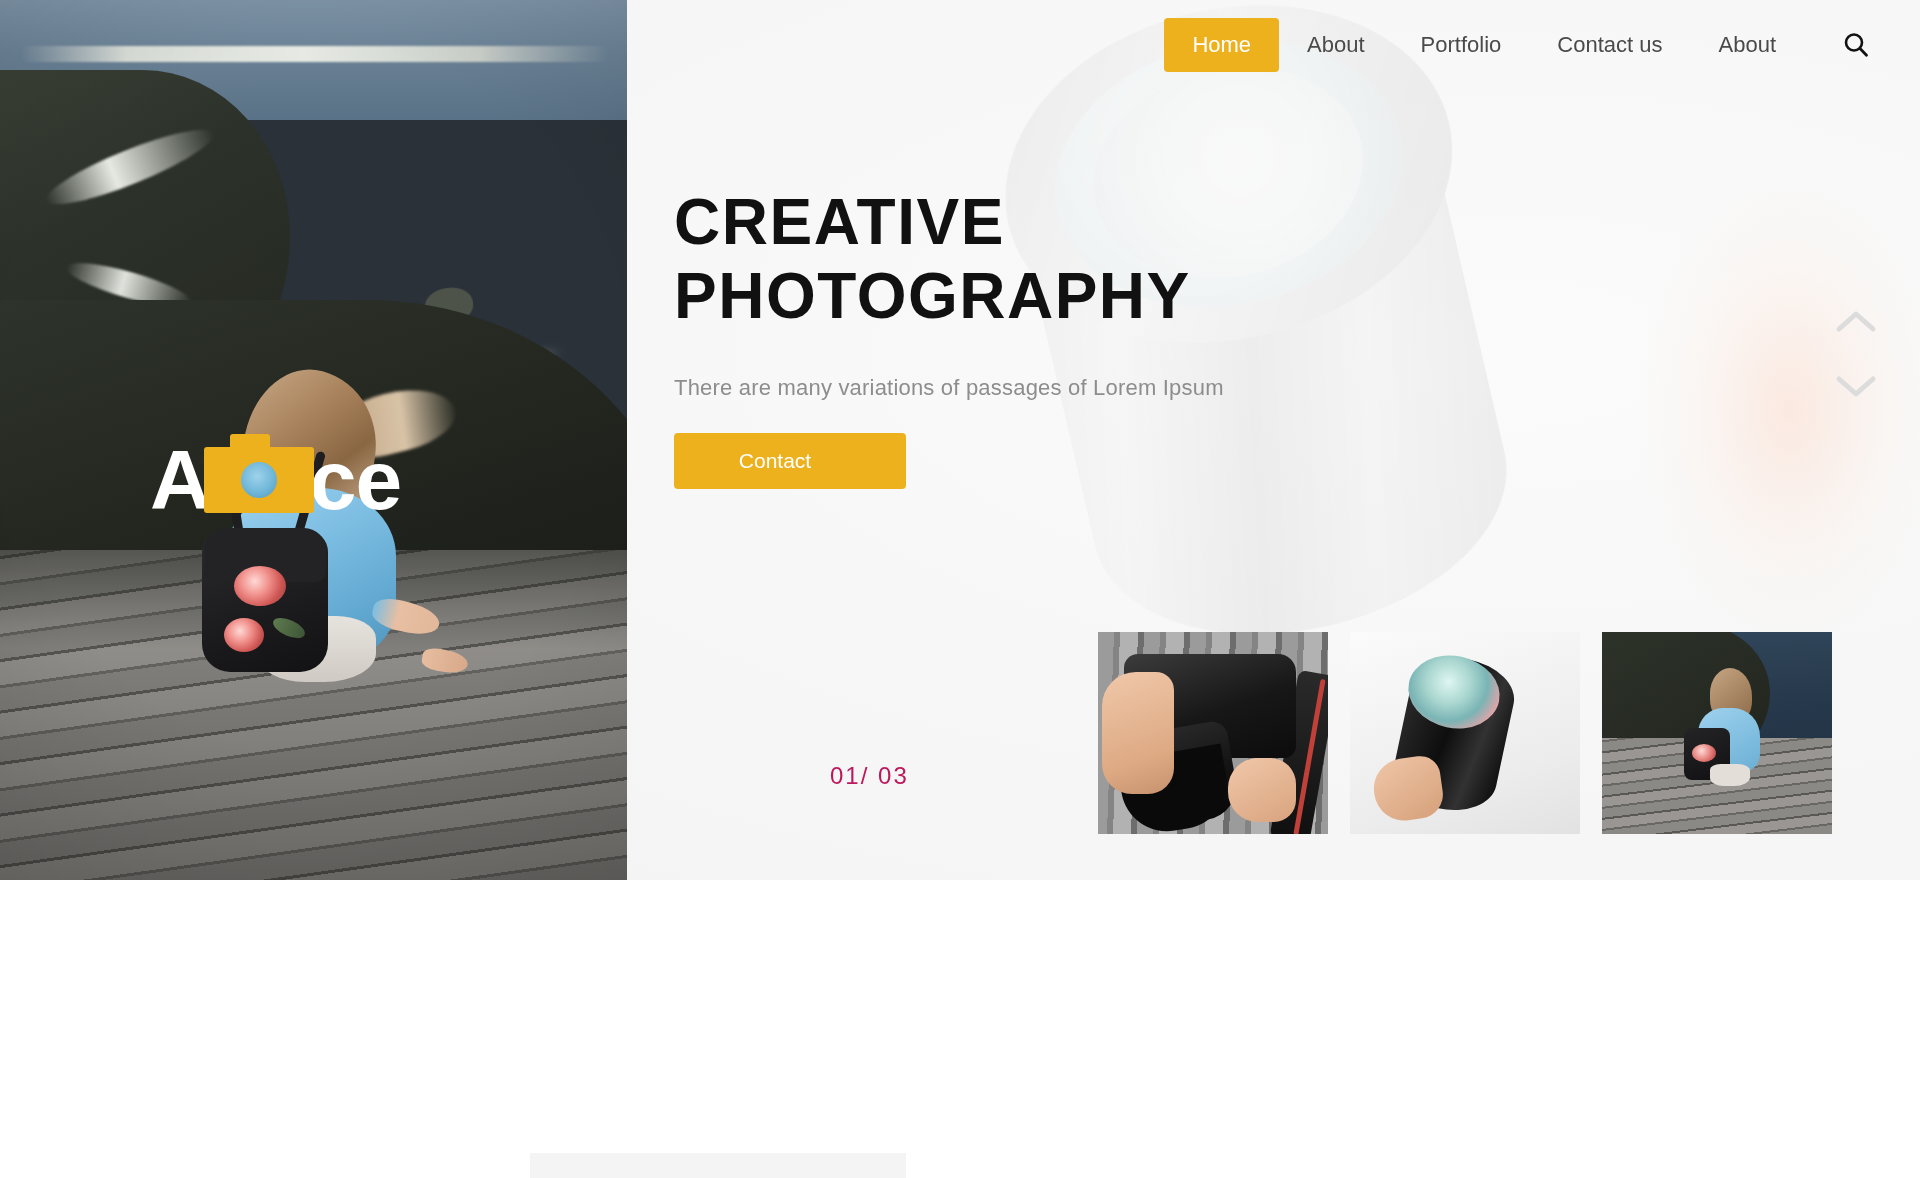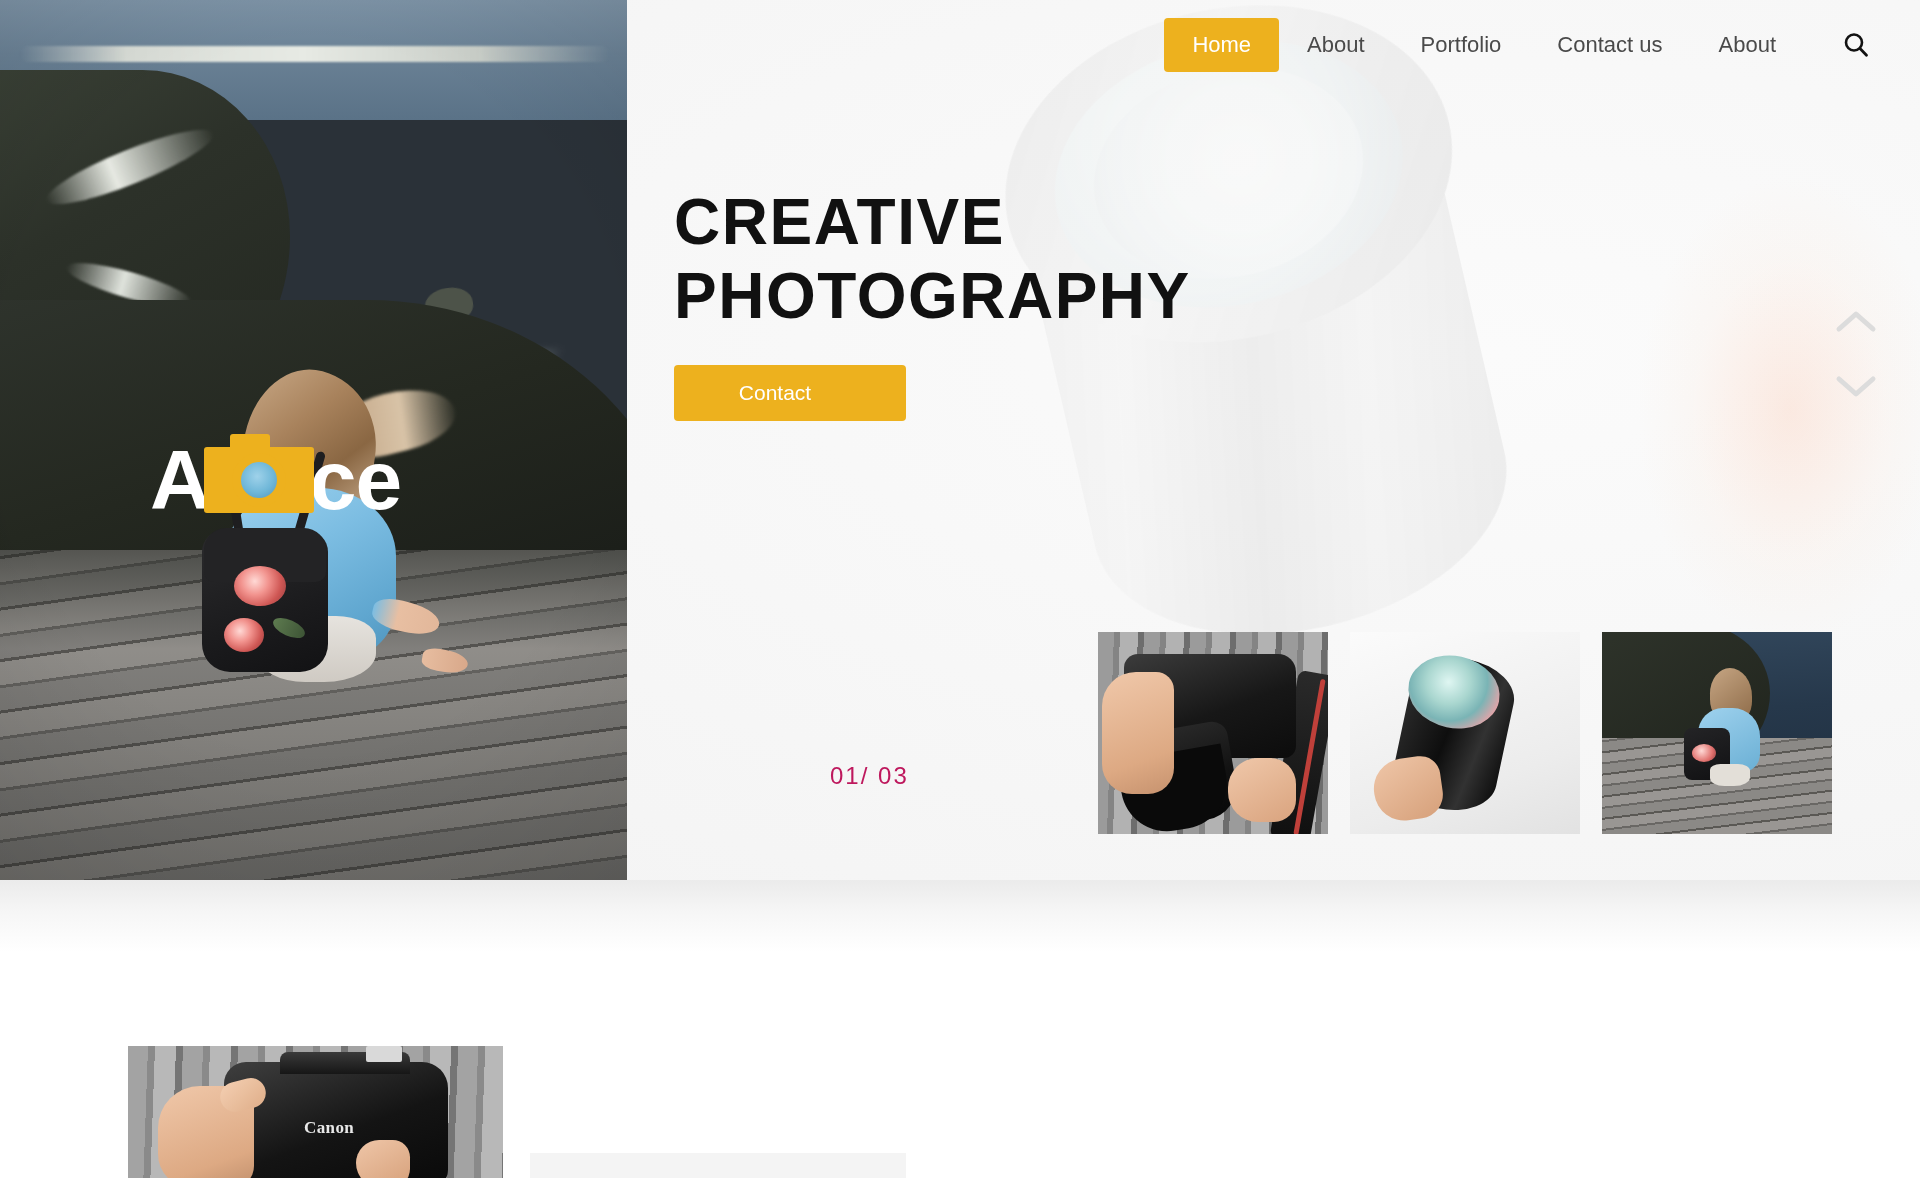--- a/index.html
+++ b/index.html
@@ -450,20 +450,21 @@
           <line x1="19" y1="18.6" x2="25.5" y2="25.2" stroke="#121212" stroke-width="2.8" stroke-linecap="round"></line>
         </svg>
       </div>
     </nav>
 
     <div class="hero-content">
       <h1 class="hero-title">
         <span>CREATIVE</span><br>
         <span>PHOTOGRAPHY</span>
       </h1>
+      <p class="hero-sub">There are many variations of passages of Lorem Ipsum</p>
       <div class="hero-actions">
         <button class="btn btn-primary">Contact</button>
       </div>
     </div>
 
     <div class="slide-counter">01/ 03</div>
 
     <div class="thumbs">
       <div class="thumb">
         <div class="t1-bg"></div>
@@ -501,29 +502,16 @@
       </div>
       <div class="slider-arrow">
         <svg width="46" height="30" viewBox="0 0 46 30" aria-hidden="true">
           <polyline points="6,8 23,23 40,8" fill="none" stroke="#dcdcdc" stroke-width="5" stroke-linecap="round" stroke-linejoin="round"></polyline>
         </svg>
       </div>
     </div>
 
   </section>
 
-  <section class="lower">
-    <div class="lower-shade"></div>
-    <div class="lower-photo">
-      <div class="lp-bg"></div>
-      <div class="lp-cam"></div>
-      <div class="lp-top"></div>
-      <div class="lp-hot"></div>
-      <div class="lp-hand"></div>
-      <div class="lp-finger"></div>
-      <div class="lp-hand2"></div>
-      <div class="lp-brand">Canon</div>
-    </div>
-  </section>
 
   <div class="lower-panel"></div>
 
 </div>
 
 </body></html>

